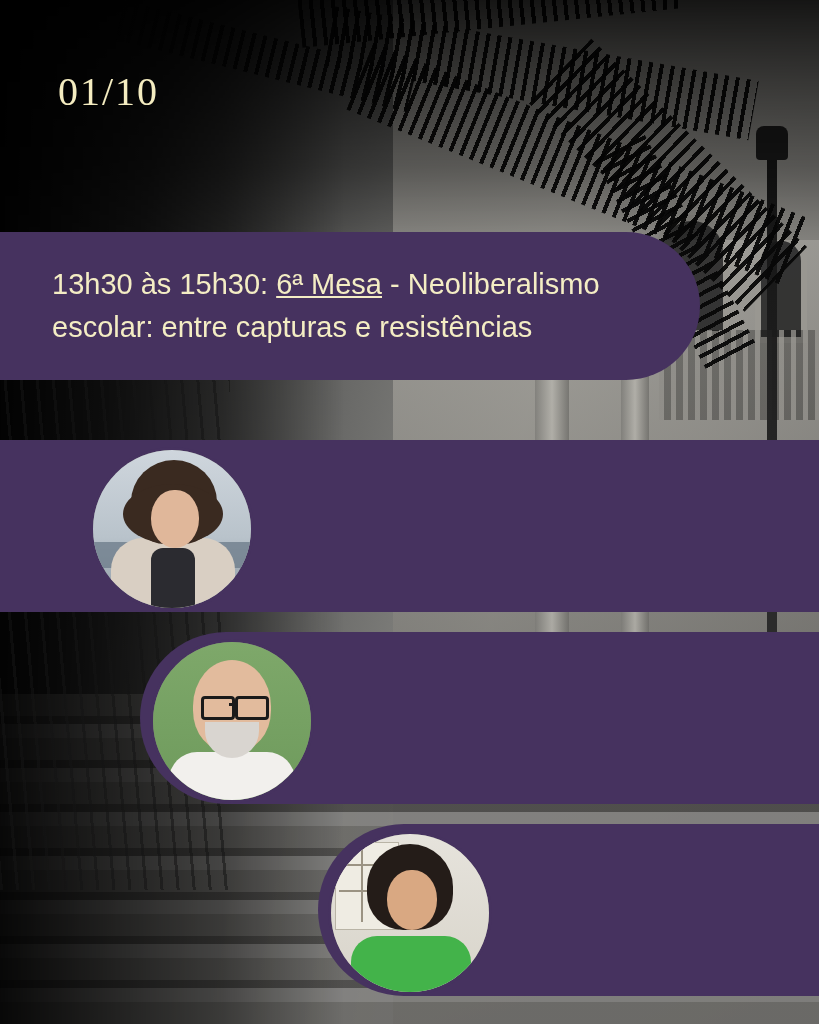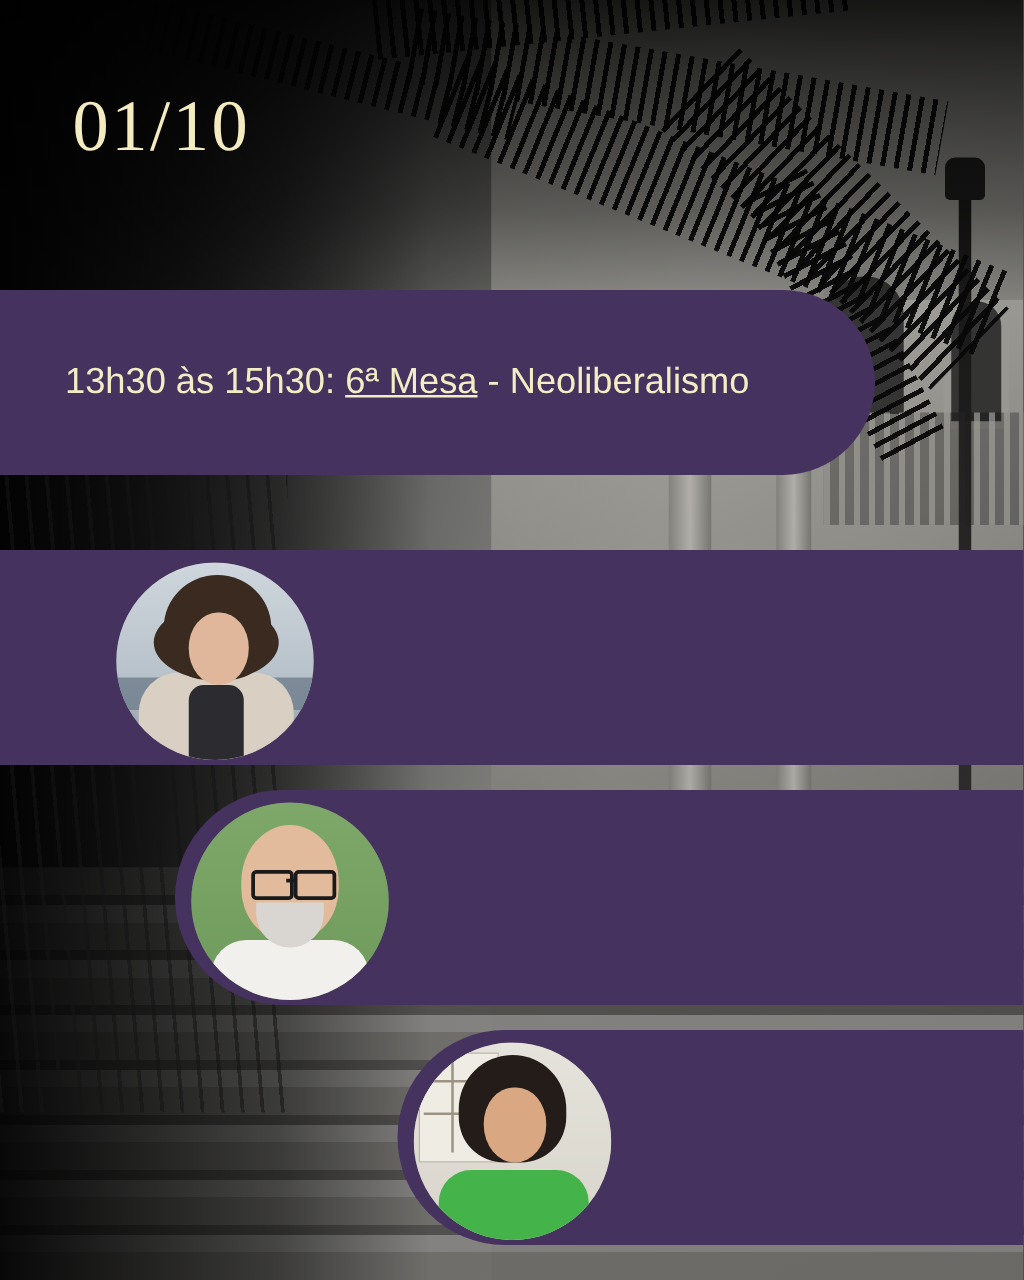--- a/index.html
+++ b/index.html
@@ -108,21 +108,21 @@
 
   
   .header {
     position: absolute;
     left: 58px;
     top: 72px;
     z-index: 6;
   }
   .date {
     font-family: "Liberation Serif", serif;
-    font-size: 58px;
+    font-size: 40px;
     letter-spacing: 2px;
     color: #f4ecc0;
     line-height: 1;
   }
   .subtitle {
     font-family: "Liberation Serif", serif;
     font-weight: bold;
     font-size: 27px;
     color: #f4ecc0;
     margin-top: 8px;
@@ -255,20 +255,21 @@
   </div>
 
   <div class="header">
     <div class="date">01/10</div>
   </div>
 
   <div class="bar bar-title">
     <div class="line">
       <span>13h30 às 15h30: </span><span class="u">6ª Mesa</span><span> - Neoliberalismo</span>
     </div>
+    <div class="line">escolar: entre capturas e resistências</div>
   </div>
 
   <div class="row row-1"></div>
   <div class="avatar av-1">
     <div class="av-inner">
       <div class="a1-bg"></div>
       <div class="a1-desk"></div>
       <div class="a1-body"></div>
       <div class="a1-shirt"></div>
       <div class="a1-hair"></div>

